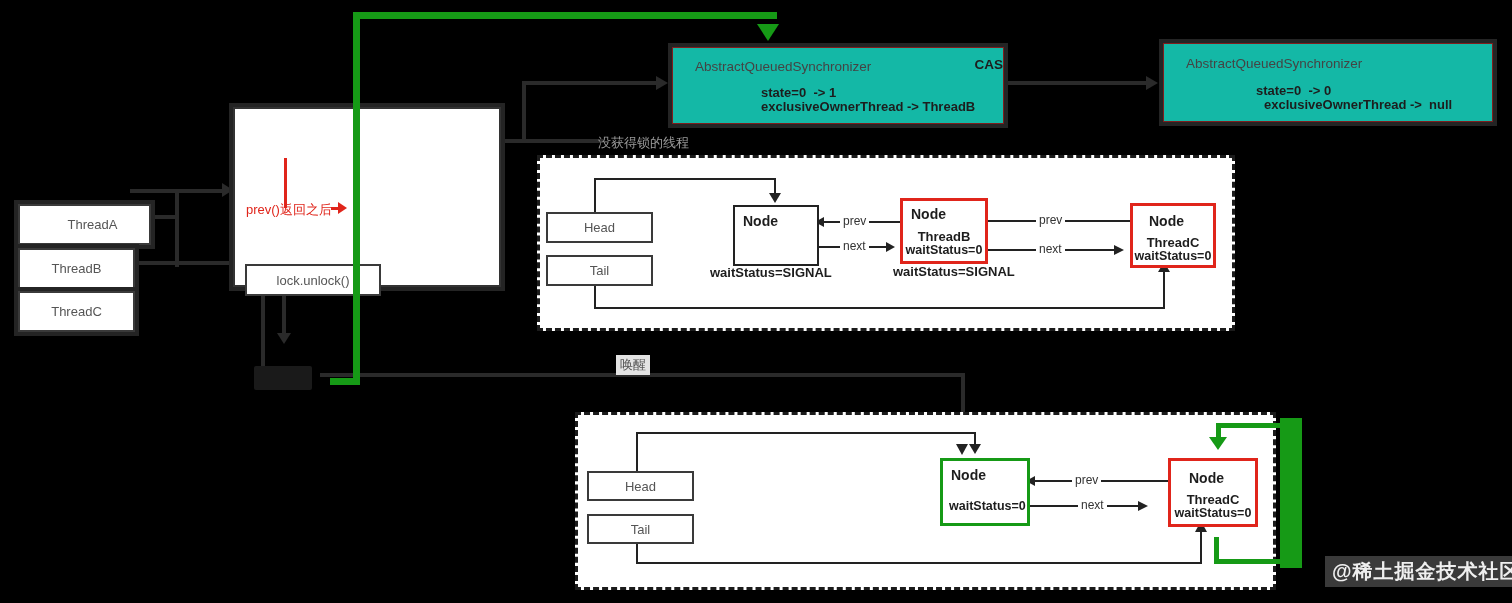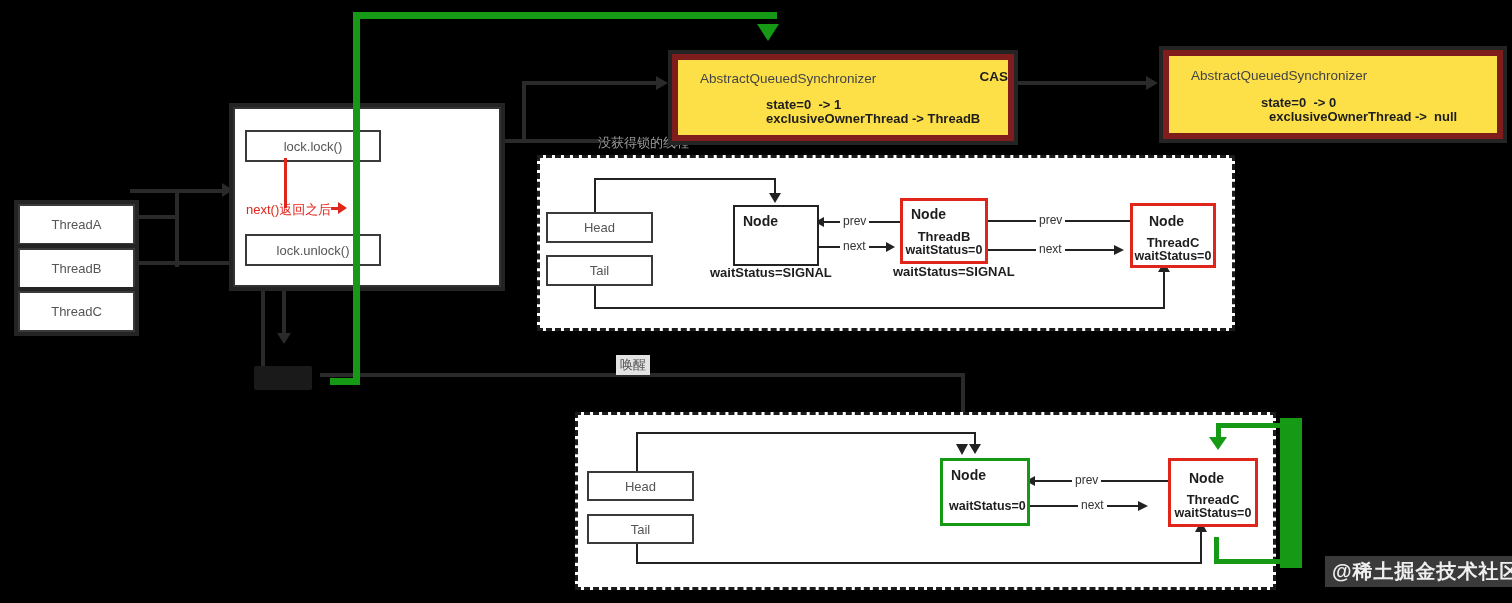--- a/index.html
+++ b/index.html
@@ -6,21 +6,21 @@
   .stage{position:relative;width:1512px;height:603px;background:#000;overflow:hidden;
          font-family:"Liberation Sans",sans-serif;}
   .ln{position:absolute;background:#2a2a2a;}
   .lni{position:absolute;background:#222;}
   .grn{position:absolute;background:#169a16;}
   .redln{position:absolute;background:#e0251b;}
   .tri{position:absolute;width:0;height:0;}
   .wbox{position:absolute;background:#fff;border:2px solid #3a3a3a;color:#555;
         display:flex;align-items:center;justify-content:center;font-size:13px;}
   .frame{box-shadow:0 0 0 4px #242424;}
-  .panel{position:absolute;background:#fde047;border:6px solid #7f1d1d;box-shadow:0 0 0 4px #242424;color:#444;margin-top:7px;}
+  .panel{position:absolute;background:#14b8a6;border:1px solid #7f1d1d;box-shadow:0 0 0 4px #242424;color:#444;}
   .panel .title{position:absolute;font-size:13.5px;color:#444;}
   .panel .bold{position:absolute;font-size:13px;font-weight:bold;color:#1d1d1d;white-space:pre;}
   .dashbox{position:absolute;background:#fff;border:3px dashed #1b1b1b;}
   .node{position:absolute;background:#fff;border:2px solid #222;}
   .node span{position:absolute;font-weight:bold;color:#1d1d1d;}
   .node .nt{left:8px;top:6px;font-size:14px;}
   .node .th{left:0;right:0;text-align:center;font-size:13px;}
   .node .ws{left:0;right:0;text-align:center;font-size:12.5px;white-space:nowrap;}
   .rednode{border:3px solid #e0251b;}
   .greennode{border:3px solid #169a16;}
@@ -104,39 +104,36 @@
 
   <div class="lni" style="left:1024px;top:505px;width:118px;height:2px;"></div>
   <div class="tri" style="left:1138px;top:501px;border-top:5px solid transparent;border-bottom:5px solid transparent;border-left:10px solid #222;"></div>
   <div class="plabel" style="left:1078px;top:499px;">next</div>
 
   <div class="lni" style="left:636px;top:540px;width:2px;height:24px;"></div>
   <div class="lni" style="left:636px;top:562px;width:566px;height:2px;"></div>
   <div class="lni" style="left:1200px;top:532px;width:2px;height:32px;"></div>
   <div class="tri" style="left:1195px;top:521px;border-left:6px solid transparent;border-right:6px solid transparent;border-bottom:11px solid #222;"></div>
 
-  <div class="wbox frame" style="left:18px;top:204px;width:113px;height:37px;">
+  <div class="wbox frame" style="left:18px;top:204px;width:113px;height:37px;padding-left:16px;">
     <span>ThreadA</span>
   </div>
   <div class="wbox frame" style="left:18px;top:248px;width:113px;height:37px;">
     <span>ThreadB</span>
   </div>
   <div class="wbox frame" style="left:18px;top:291px;width:113px;height:37px;">
     <span>ThreadC</span>
   </div>
 
   <div style="position:absolute;left:233px;top:107px;width:264px;height:176px;background:#fff;border:2px solid #333;box-shadow:0 0 0 4px #242424;">
-    <div class="wbox" style="left:10px;top:21px;width:132px;height:28px;">
-      <span>lock.lock()</span>
-    </div>
-    <div class="wbox" style="left:10px;top:125px;width:132px;height:28px;">
+    <div class="wbox" style="left:10px;top:155px;width:132px;height:28px;">
       <span>lock.unlock()</span>
     </div>
     <div class="redln" style="left:49px;top:49px;width:3px;height:50px;"></div>
-    <div class="redtxt" style="left:11px;top:92px;">next()返回之后</div>
+    <div class="redtxt" style="left:11px;top:92px;">prev()返回之后</div>
     <div class="redln" style="left:96px;top:98px;width:8px;height:3px;"></div>
     <div class="tri" style="left:103px;top:93px;border-top:6px solid transparent;border-bottom:6px solid transparent;border-left:9px solid #e0251b;"></div>
   </div>
 
   <div class="panel" style="left:672px;top:47px;width:330px;height:75px;">
     <span class="title" style="left:22px;top:11px;">AbstractQueuedSynchronizer</span>
     <span class="bold" style="right:0;top:9px;font-size:13.5px;">CAS</span>
     <span class="bold" style="left:88px;top:37px;">state=0  -&gt; 1</span>
     <span class="bold" style="left:88px;top:51px;">exclusiveOwnerThread -&gt; ThreadB</span>
   </div>

